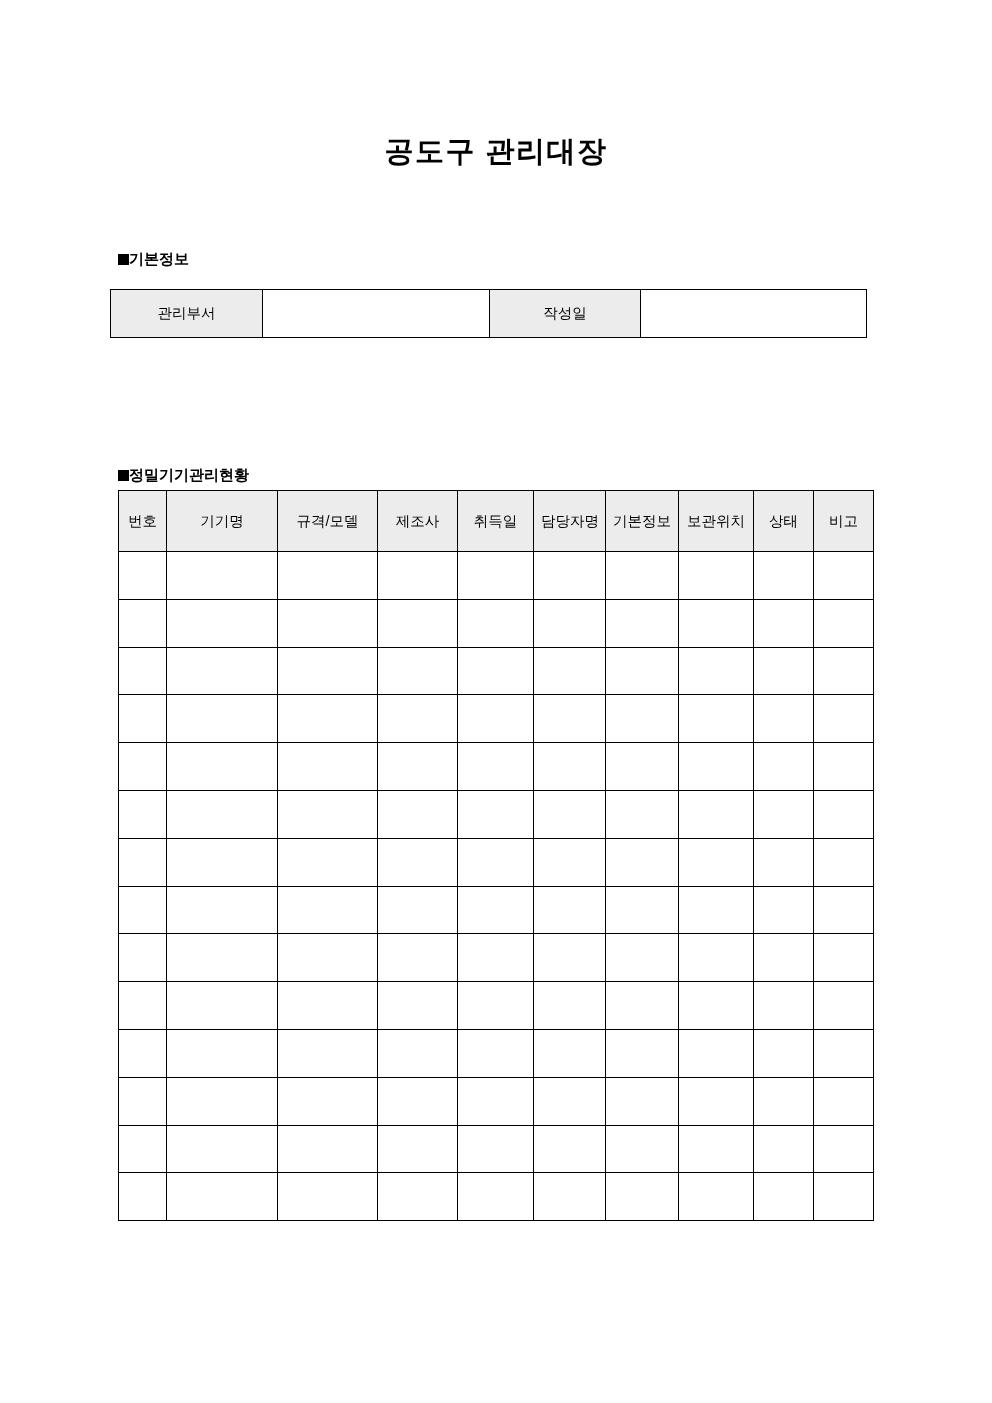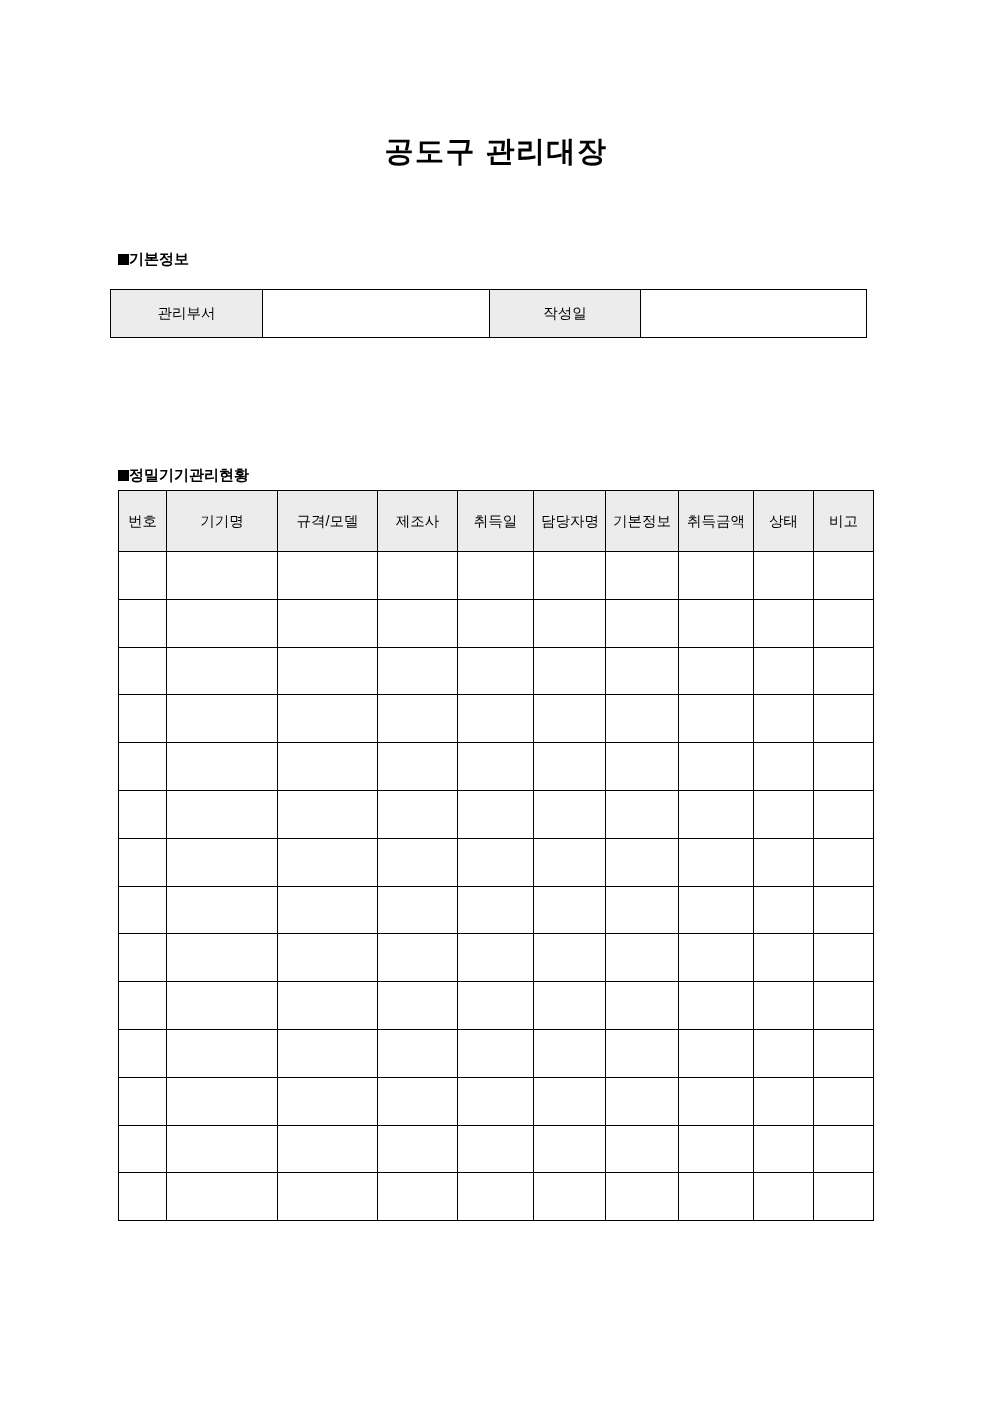--- a/index.html
+++ b/index.html
@@ -164,21 +164,21 @@
     </colgroup>
     <thead>
       <tr>
         <th>번호</th>
         <th>기기명</th>
         <th>규격/모델</th>
         <th>제조사</th>
         <th>취득일</th>
         <th>담당자명</th>
         <th>기본정보</th>
-        <th>취득금액</th>
+        <th>보관위치</th>
         <th>상태</th>
         <th>비고</th>
       </tr>
     </thead>
     <tbody id="inventory-body">
         <tr>
           <td></td>
           <td></td>
           <td></td>
           <td></td>

